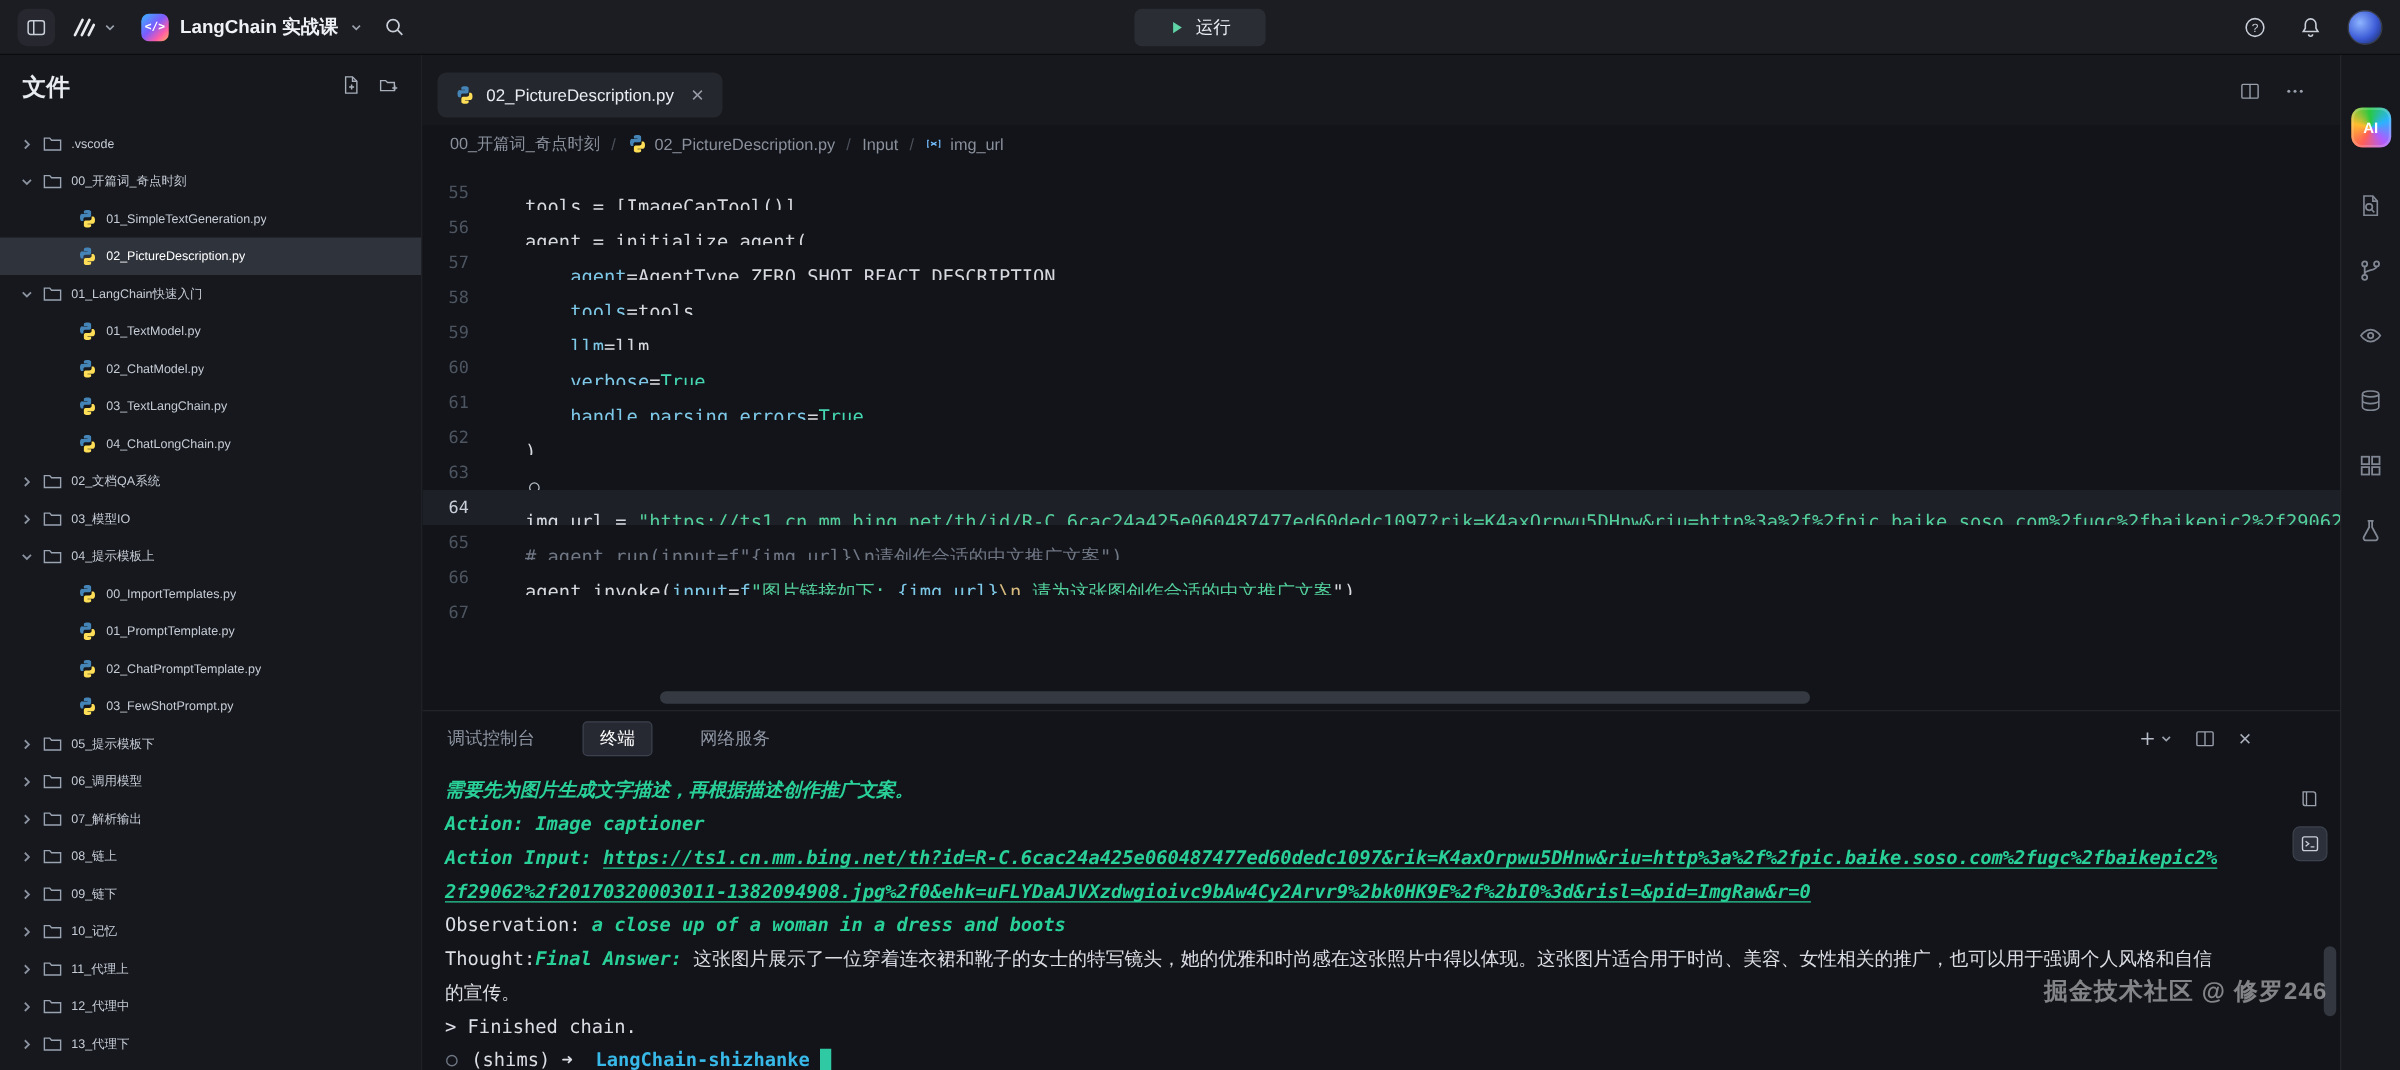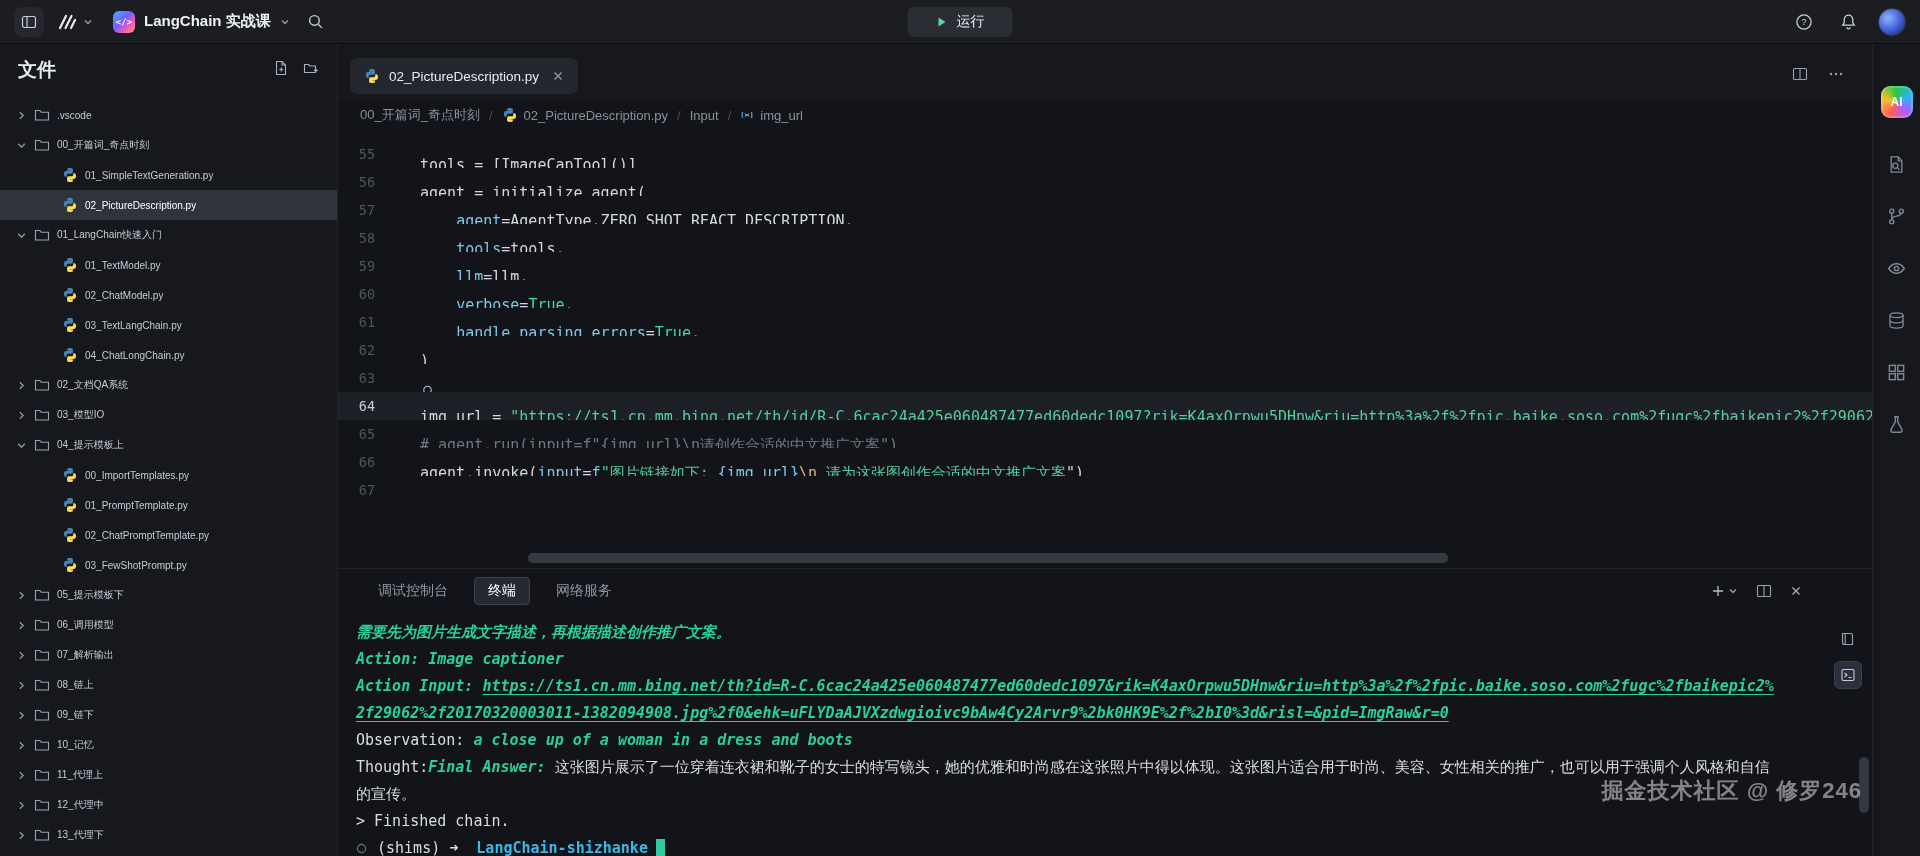--- a/index.html
+++ b/index.html
@@ -70,21 +70,21 @@
   .tk-c{color:#6f7684} .tk-e{color:#d8bb7f} .tk-b{color:#7ec8e8}
   .tk-u{color:#53cf9c; text-decoration:underline; text-underline-offset:3px;}
   .bulb { display:inline-flex; transform:translateY(4px); margin-right:6px; }
   .hscroll { position:absolute; bottom:5px; left:190px; width:920px; height:10px;
     border-radius:5px; background:#3f434c; opacity:.8; cursor:pointer; }
 
   
   .panel { height:288px; border-top:1px solid #23242a; display:flex; flex-direction:column;
     background:#121419; position:relative; }
   .panel-header { height:44px; display:flex; align-items:center; padding:0 18px; }
-  .panel-tabs { display:flex; align-items:flex-end; gap:24px;margin-left:20px; }
+  .panel-tabs { display:flex; align-items:flex-end; gap:36px; }
   .panel-tab { font-size:14px; color:#8e95a2; cursor:pointer; padding:5px 2px; white-space:nowrap; }
   .panel-tab.active { color:#ffffff; background:#262932; border:1px solid #3c424d;
     border-radius:4px; padding:4px 13px; }
   .panel-actions { margin-left:auto; display:flex; align-items:center; gap:18px; padding-right:52px; }
   .panel-actions .pa { display:inline-flex; align-items:center; gap:3px; cursor:pointer; }
   .terminal { flex:1; padding:6px 96px 0 18px; overflow:hidden;
     font-family:"DejaVu Sans Mono","Liberation Mono",monospace; font-size:15px; line-height:27px; }
   .term-line { white-space:pre-wrap; word-break:break-all; min-height:27px; }
   .t-g  { color:#29d098; font-style:italic; font-weight:600; }
   .t-gu { color:#29d098; font-style:italic; font-weight:600; text-decoration:underline; text-underline-offset:3px; }
@@ -103,21 +103,21 @@
   
   .activitybar { width:48px; flex:none; background:#16181d; border-left:1px solid #24252b;
     display:flex; flex-direction:column; align-items:center; padding-top:42px; }
   .ai-badge { width:32px; height:32px; border-radius:9px; display:flex; align-items:center;
     justify-content:center; color:#fff; font-weight:800; font-size:12px; cursor:pointer;
     margin-bottom:20px; box-shadow:inset 0 0 0 2px rgba(255,255,255,.18);
     background:conic-gradient(from 210deg,#ff5f57,#ffbd2e,#28c840,#2bb3ff,#b05cff,#ff5f57); }
   .act-icon { width:44px; height:52px; display:flex; align-items:center; justify-content:center;
     cursor:pointer; opacity:.92; }
 
-  .watermark { position:absolute; right:58px; bottom:50px; font-size:22px; font-weight:700;
+  .watermark { position:absolute; right:58px; bottom:50px; font-size:19px; font-weight:700;
     color:rgba(255,255,255,.48); letter-spacing:1px; z-index:10; }
 </style>
 </head>
 <body>
 
 <div class="topbar">
   <div class="tb-appbtn">
     <span data-icon="sidebar-toggle">
         <svg width="16" height="16" viewBox="0 0 16 16" fill="none" stroke="#c9ced8" stroke-width="1.2">
           <rect x="1.5" y="2.5" width="13" height="11" rx="2"></rect>

